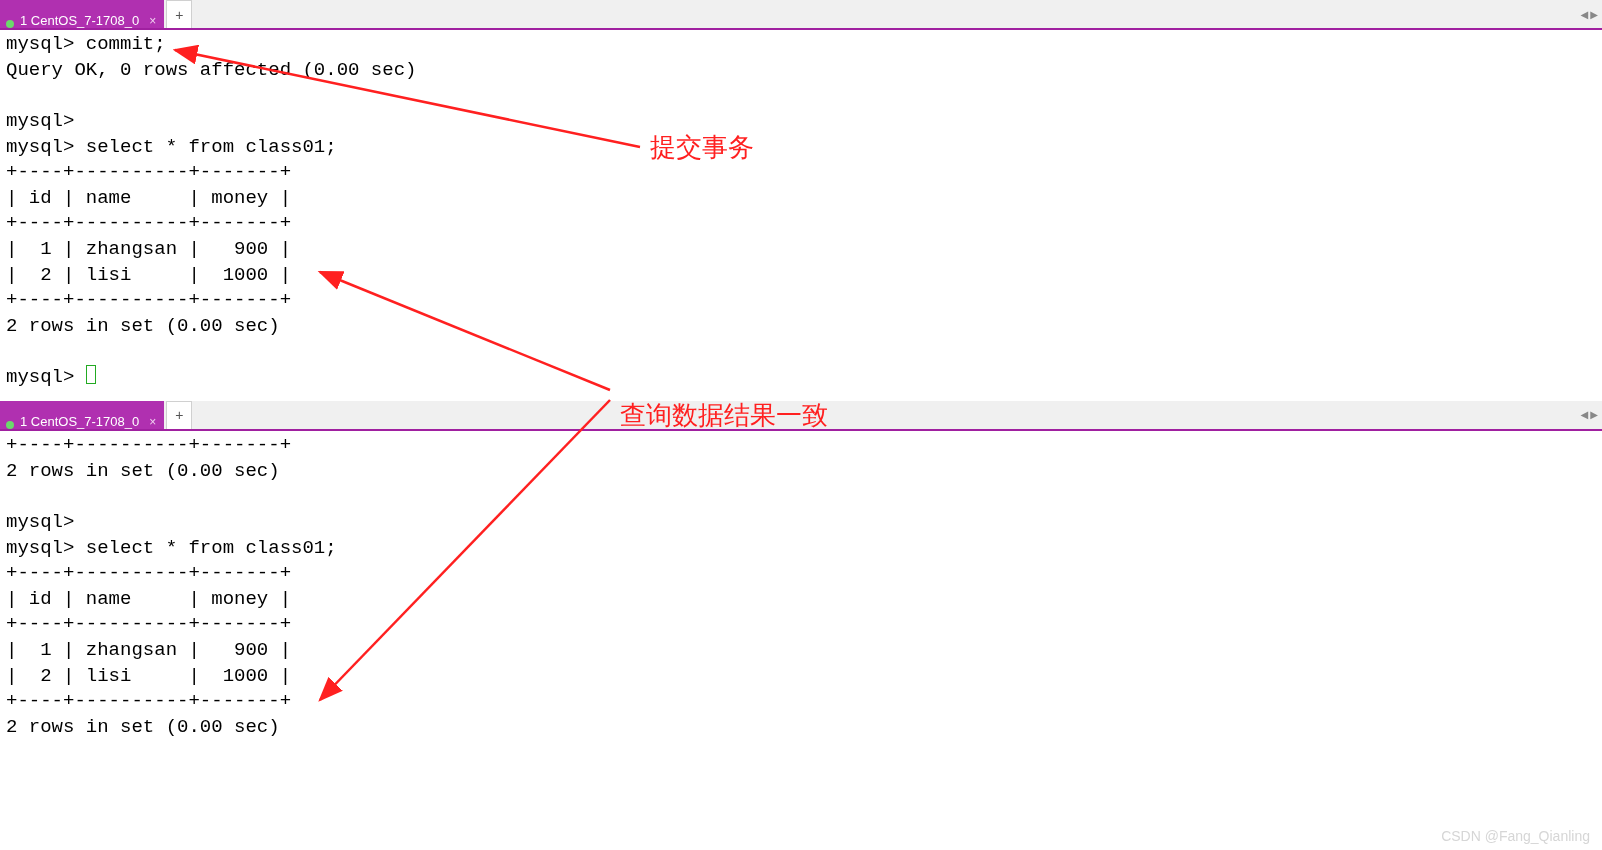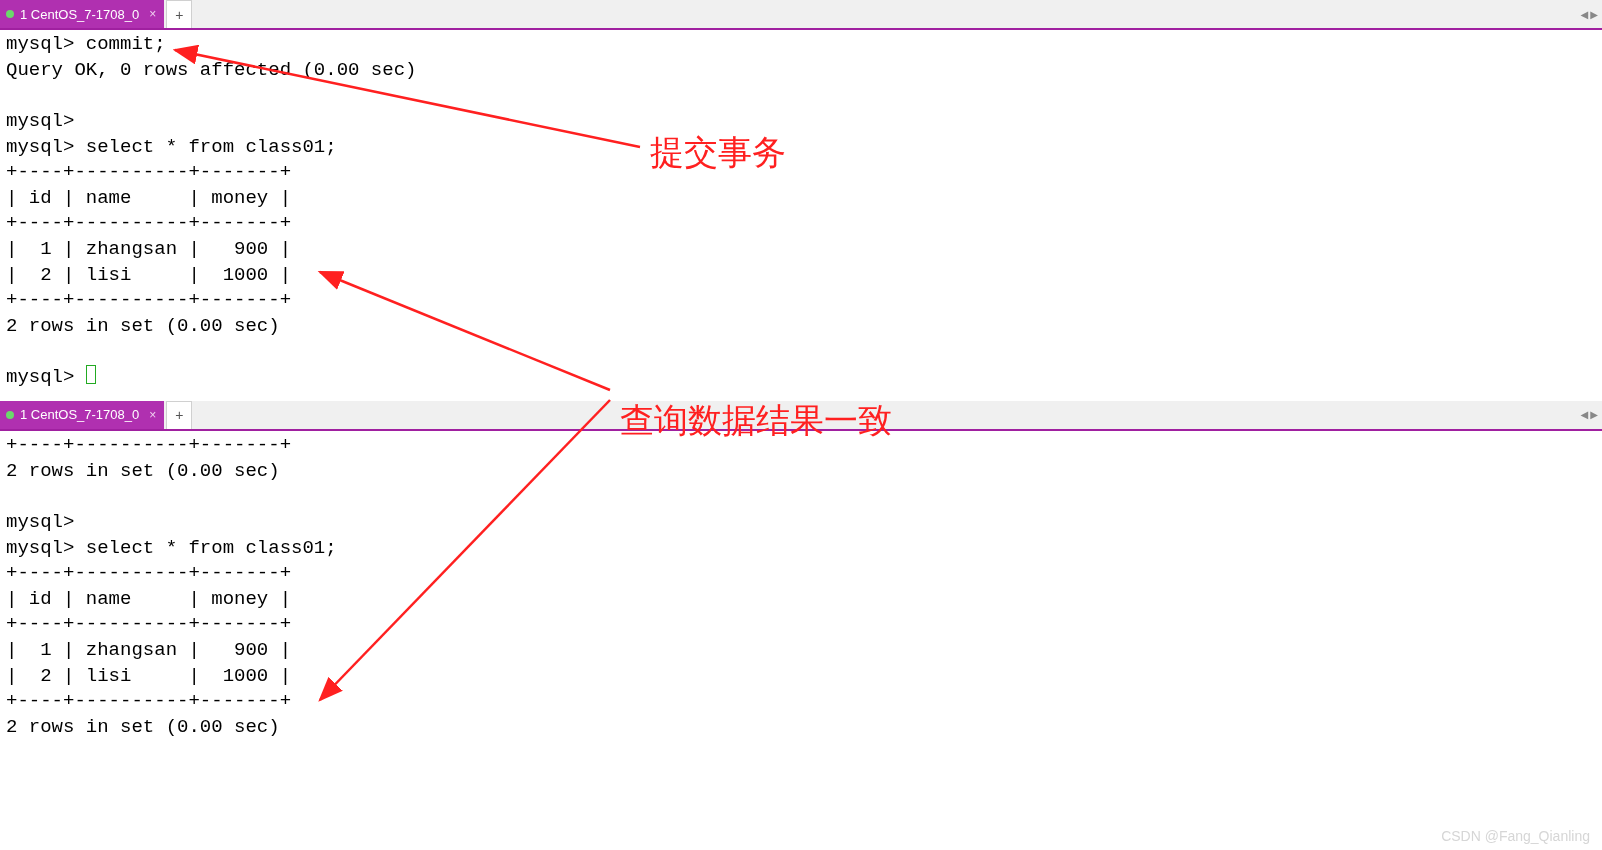--- a/index.html
+++ b/index.html
@@ -18,21 +18,21 @@
     height: 28px;
     display: flex;
     align-items: stretch;
     background: #f0f0f0;
     border-bottom: 2px solid #a020a0;
     position: relative;
     user-select: none;
   }
   .tab {
     display: flex;
-    align-items: center;
+    align-items: flex-end;
     background: #b030b0;
     color: #ffffff;
     padding: 0 8px 0 6px;
     font-family: "Segoe UI", Tahoma, sans-serif;
     font-size: 13px;
     gap: 6px;
     height: 100%;
   }
   .tab .dot {
     width: 8px;
@@ -101,21 +101,21 @@
   svg.overlay {
     position: absolute;
     left: 0;
     top: 0;
     pointer-events: none;
   }
   .annot {
     position: absolute;
     color: #ff2020;
     font-family: "SimSun", "Microsoft YaHei", sans-serif;
-    font-size: 34px;
+    font-size: 26px;
     pointer-events: none;
   }
   .pane-top { position: relative; }
   .pane-bottom { position: relative; }
 </style>
 </head>
 <body>
 
 <div class="pane-top">
   <div class="tabbar">

